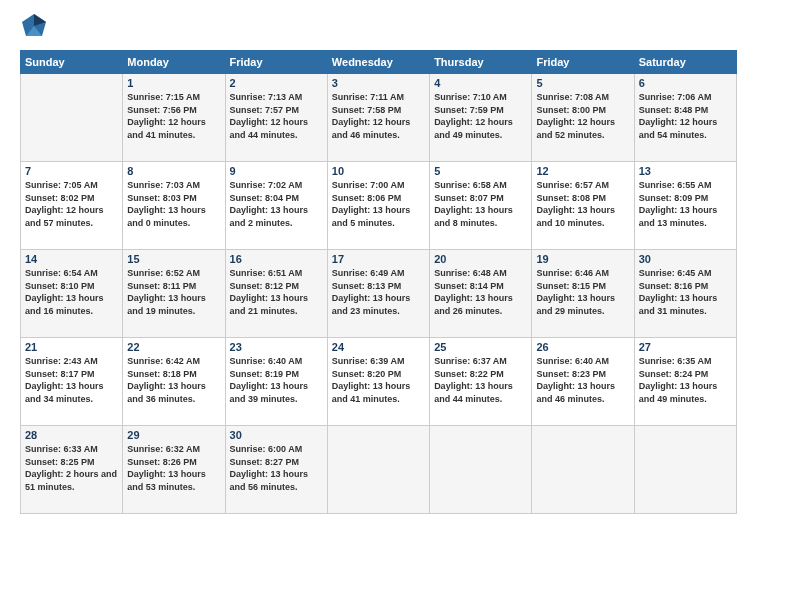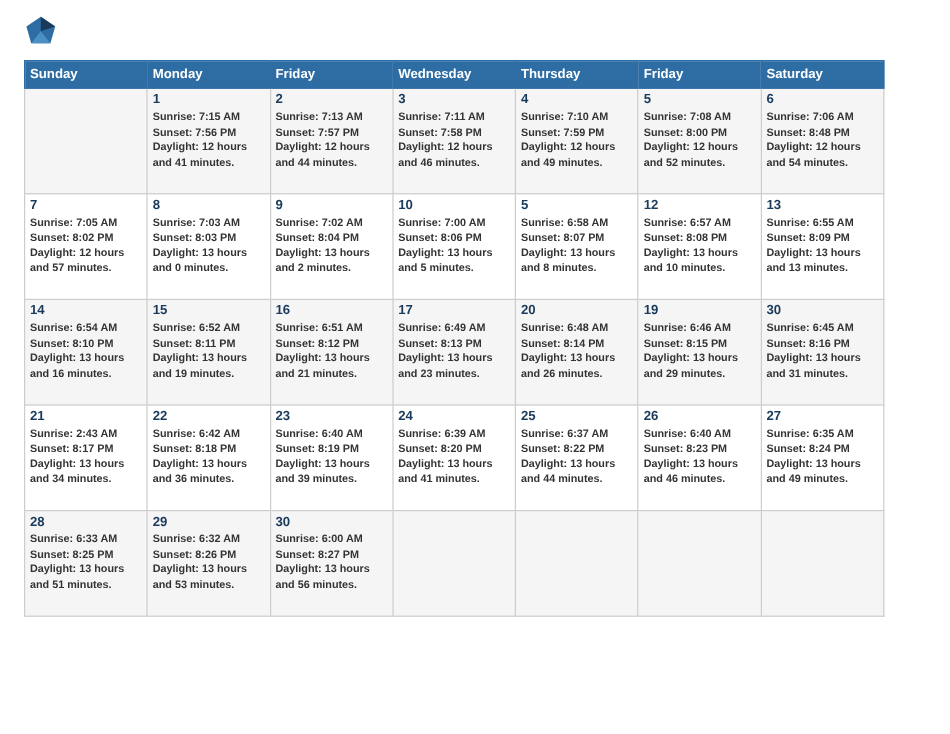--- a/index.html
+++ b/index.html
@@ -356,21 +356,21 @@
           <div>Daylight: 13 hours and 49 minutes.</div>
         </div>
       </td>
         </tr>
         <tr>
           <td>
         <span class="day-num">28</span>
         <div class="cell-text">
           <div>Sunrise: 6:33 AM</div>
           <div>Sunset: 8:25 PM</div>
-          <div>Daylight: 13 hours and 51 minutes.</div>
+          <div>Daylight: 2 hours and 51 minutes.</div>
         </div>
       </td>
           <td>
         <span class="day-num">29</span>
         <div class="cell-text">
           <div>Sunrise: 6:32 AM</div>
           <div>Sunset: 8:26 PM</div>
           <div>Daylight: 13 hours and 53 minutes.</div>
         </div>
       </td>

